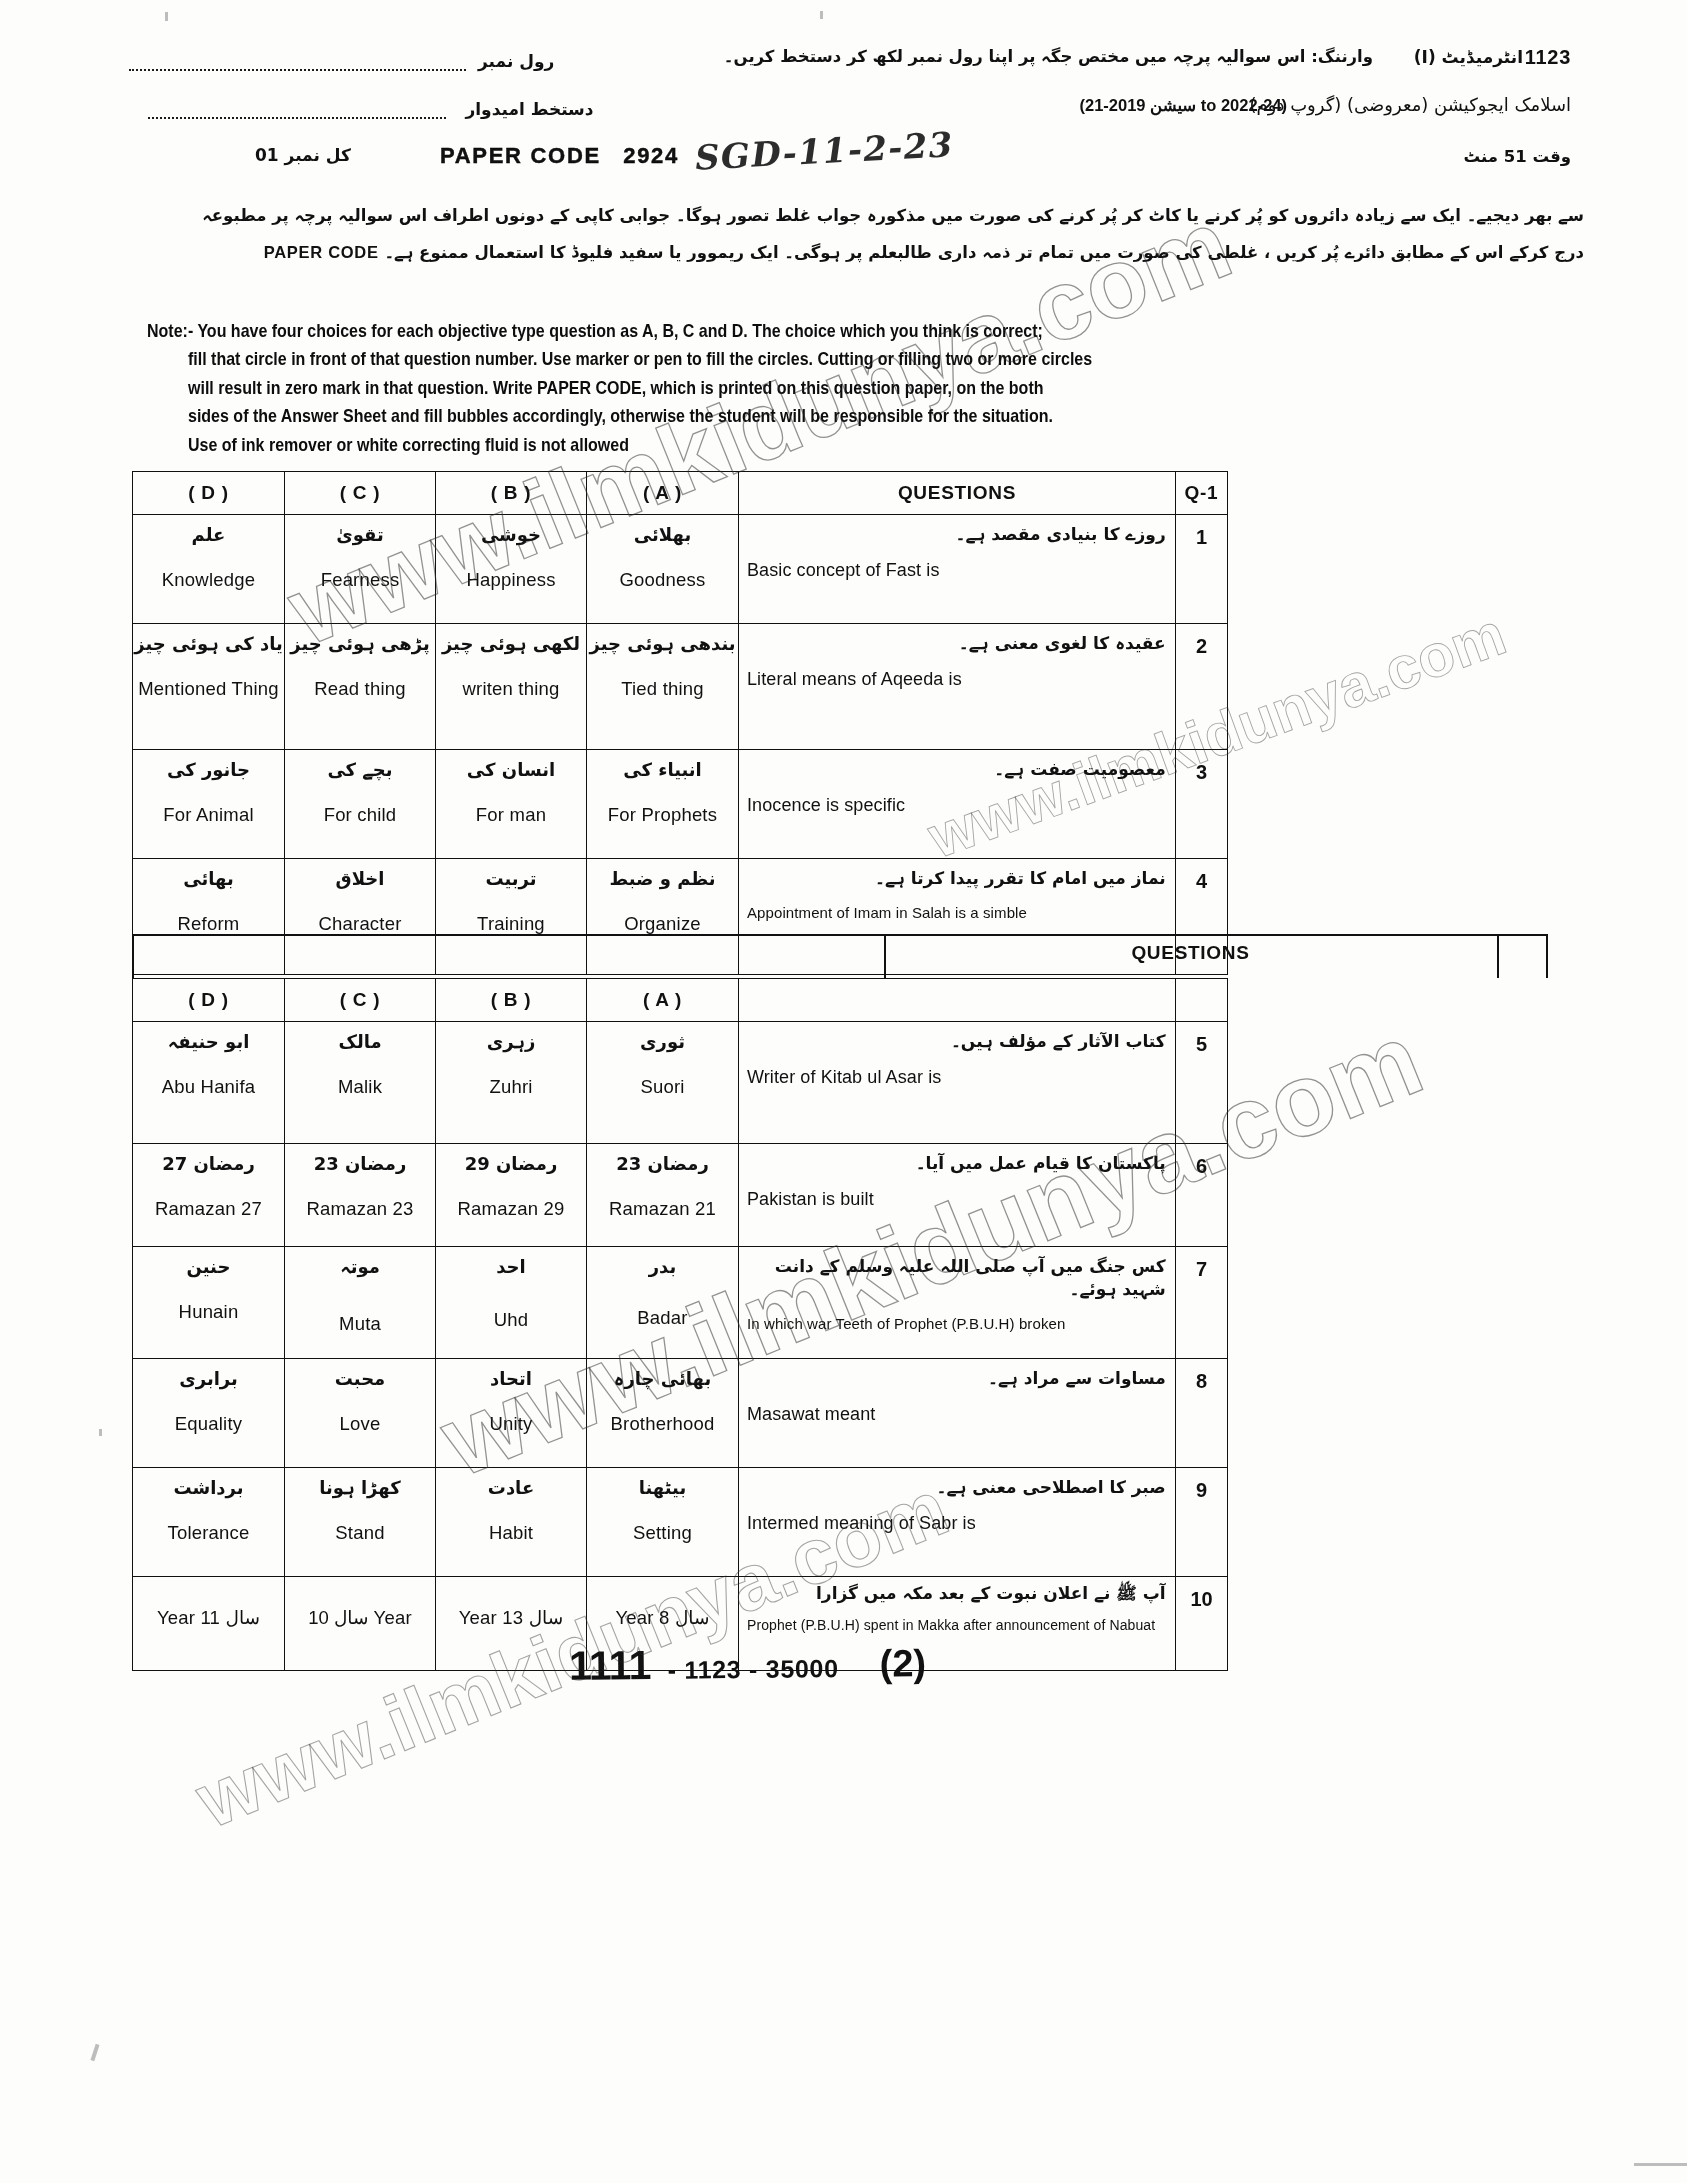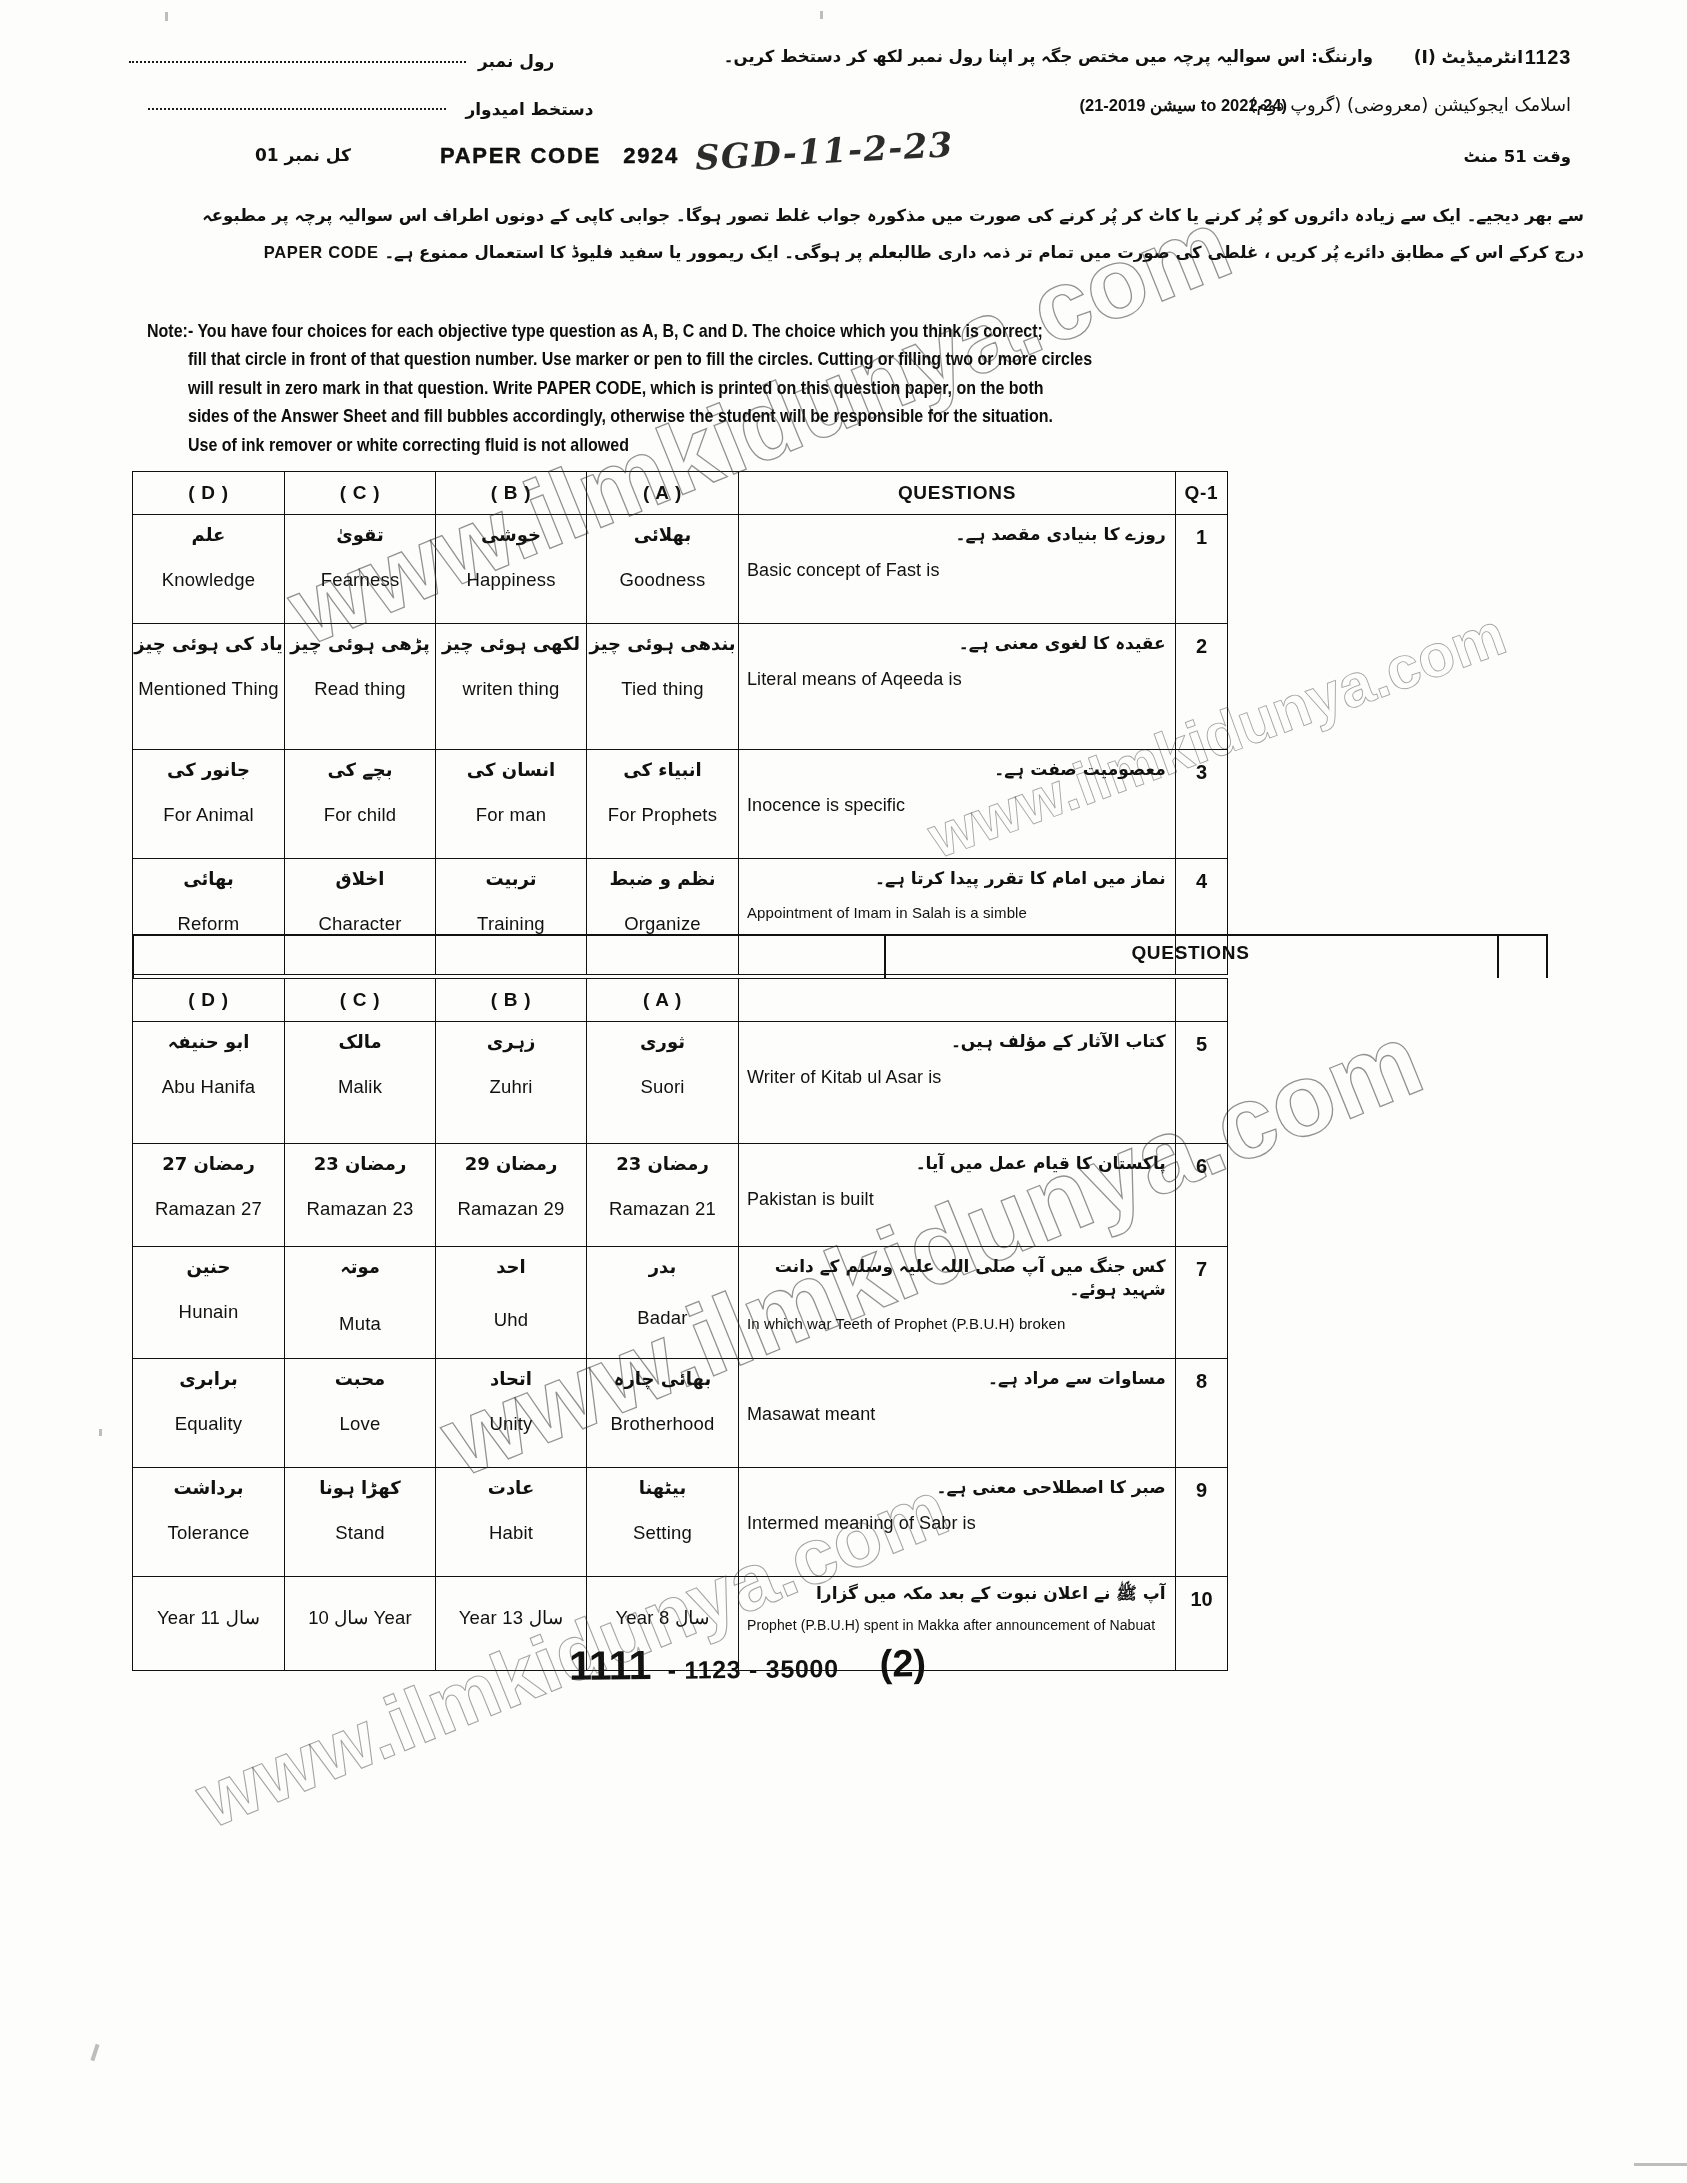--- a/index.html
+++ b/index.html
@@ -34,21 +34,21 @@
     position: absolute;
     left: 129px;
     top: 46px;
     width: 1442px;
     height: 165px;
   }
   .hdr-row {
     position: absolute;
     width: 100%;
     display: flex;
-    align-items: center;
+    align-items: flex-end;
   }
   .urdu {
     font-family: "DejaVu Sans", sans-serif;
     direction: rtl;
     unicode-bidi: bidi-override;
   }
   .dotline {
     display: inline-block;
     border-bottom: 2px dotted #1a1a1a;
     height: 0.7px;

